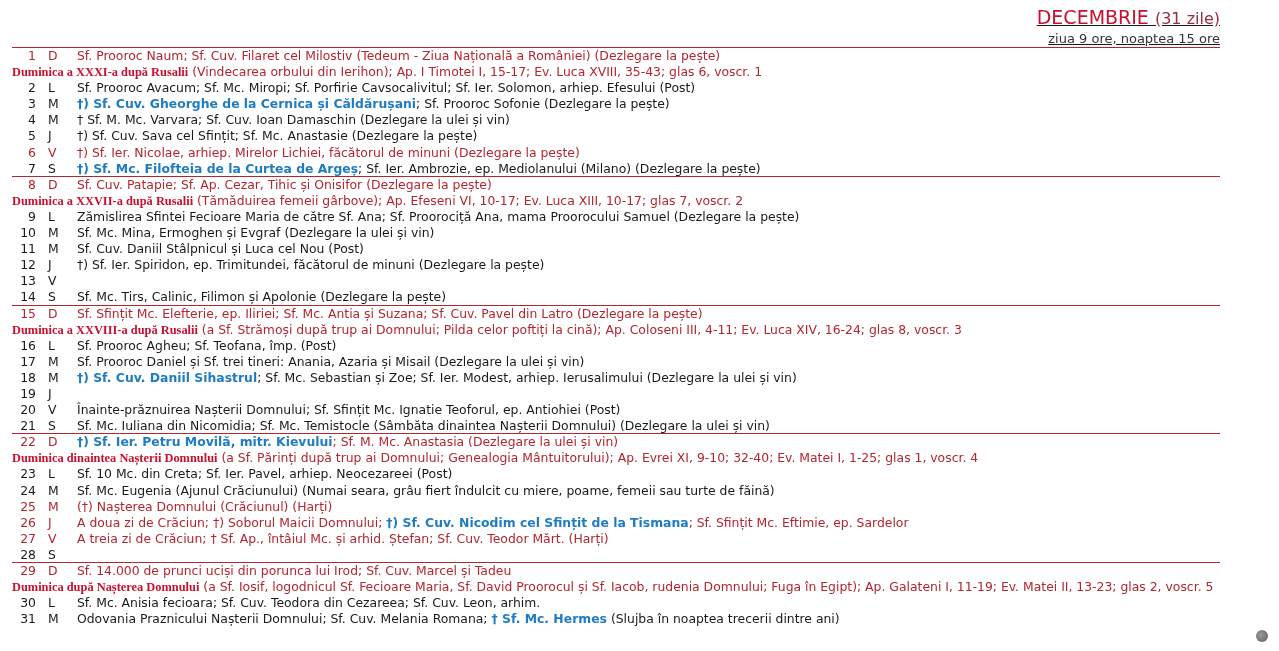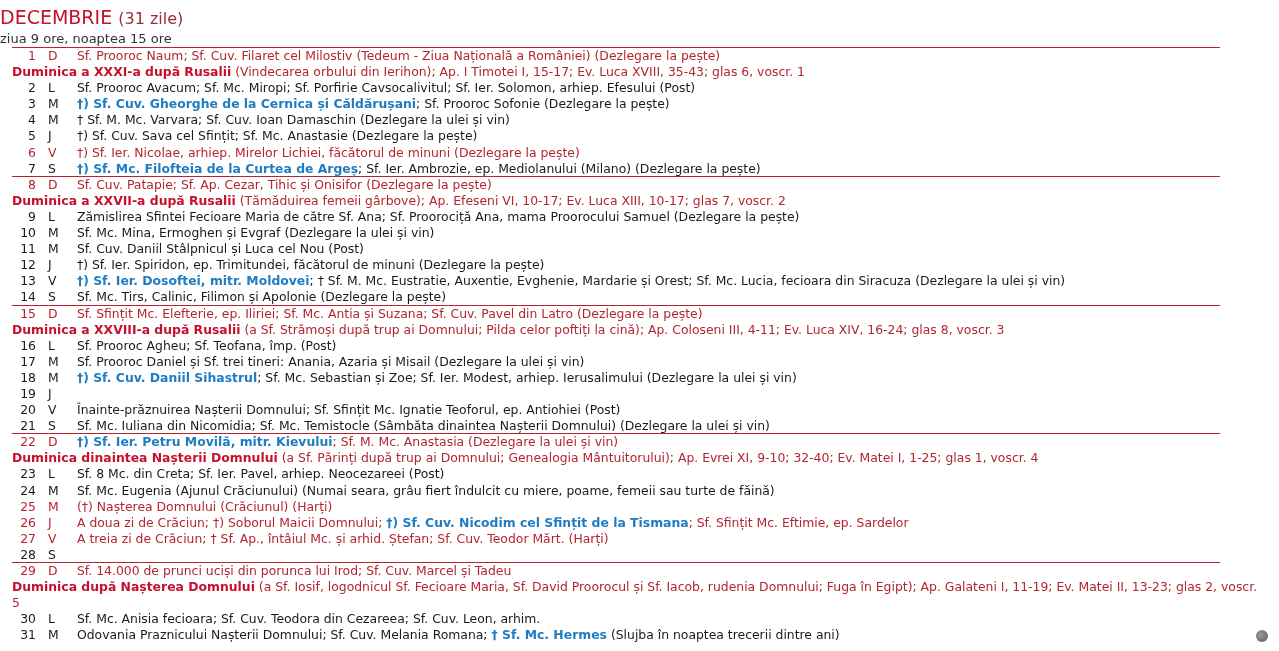--- a/index.html
+++ b/index.html
@@ -1,35 +1,35 @@
 <!DOCTYPE html>
 <html><head>
 <meta charset="utf-8">
 <style>
   html, body { margin: 0; padding: 0; background: #ffffff; }
   body {
     width: 1279px; height: 651px; overflow: hidden; position: relative;
     font-family: "DejaVu Sans", sans-serif; font-size: 12.4px; color: #1a1a1a;
   }
-  .header { text-align: left; width: 1220px; }
+  .header { text-align: right; width: 1220px; text-decoration: underline; }
   .title { margin-top: 6px; line-height: 22px; font-size: 19px; color: #c8102e; }
   .title .days { font-size: 16px; color: #9b2d3a; }
   .subtitle { font-size: 13px; line-height: 18px; color: #333; }
   .sep { position: absolute; left: 12px; width: 1208px; height: 1px; background: #b3262f; }
   .calendar { position: absolute; left: 0; top: 48px; width: 1279px; }
   .row { display: flex; height: 16.1px; line-height: 16.1px; white-space: nowrap; }
   .row .num { width: 36px; text-align: right; flex: none; }
   .row .dow { width: 41px; padding-left: 12px; box-sizing: border-box; flex: none; }
   .row .txt { flex: none; }
   .red { color: #b3262f; }
   .blk { color: #1a1a1a; }
   .blue { color: #1f7cc2; font-weight: bold; text-align: right; }
   .note { }
   .sunday-title { padding-left: 12px; color: #b3262f; line-height: 16.1px; white-space: nowrap; }
-  .sunday-title b { color: #c8102e; }
+  .sunday-title b { color: #c8102e; font-family: Liberation Serif, serif; }
   .sunday-wrap { white-space: normal; width: 1255px; }
   .scroll-dot {
     position: absolute; left: 1256px; top: 630px; width: 12px; height: 12px;
     border-radius: 50%; background: radial-gradient(circle at 40% 40%, #9a9a9a, #5d5d5d);
   }
 </style>
 </head>
 <body>
 
 <div class="header">
@@ -99,21 +99,20 @@
       <span class="txt"><span>Sf. Cuv. Daniil Stâlpnicul și Luca cel Nou </span><span class="note">(Post)</span></span>
     </div>
     <div class="row blk">
       <span class="num">12</span>
       <span class="dow">J</span>
       <span class="txt"><span>†) Sf. Ier. Spiridon, ep. Trimitundei, făcătorul de minuni </span><span class="note">(Dezlegare la pește)</span></span>
     </div>
     <div class="row blk">
       <span class="num">13</span>
       <span class="dow">V</span>
-      <span class="txt"><span class="blue">†) Sf. Ier. Dosoftei, mitr. Moldovei</span><span>; † Sf. M. Mc. Eustratie, Auxentie, Evghenie, Mardarie și Orest; Sf. Mc. Lucia, fecioara din Siracuza </span><span class="note">(Dezlegare la ulei și vin)</span></span>
     </div>
     <div class="row blk">
       <span class="num">14</span>
       <span class="dow">S</span>
       <span class="txt"><span>Sf. Mc. Tirs, Calinic, Filimon și Apolonie </span><span class="note">(Dezlegare la pește)</span></span>
     </div>
     <div class="row red">
       <span class="num">15</span>
       <span class="dow">D</span>
       <span class="txt"><span>Sf. Sfințit Mc. Elefterie, ep. Iliriei; Sf. Mc. Antia și Suzana; Sf. Cuv. Pavel din Latro </span><span class="note">(Dezlegare la pește)</span></span>
@@ -150,21 +149,21 @@
     </div>
     <div class="row red">
       <span class="num">22</span>
       <span class="dow">D</span>
       <span class="txt"><span class="blue">†) Sf. Ier. Petru Movilă, mitr. Kievului</span><span>; Sf. M. Mc. Anastasia </span><span class="note">(Dezlegare la ulei și vin)</span></span>
     </div>
     <div class="sunday-title"><b>Duminica dinaintea Nașterii Domnului</b><span> (a Sf. Părinți după trup ai Domnului; Genealogia Mântuitorului); Ap. Evrei XI, 9-10; 32-40; Ev. Matei I, 1-25; glas 1, voscr. 4</span></div>
     <div class="row blk">
       <span class="num">23</span>
       <span class="dow">L</span>
-      <span class="txt"><span>Sf. 8 Mc. din Creta; Sf. Ier. Pavel, arhiep. Neocezareei </span><span class="note">(Post)</span></span>
+      <span class="txt"><span>Sf. 10 Mc. din Creta; Sf. Ier. Pavel, arhiep. Neocezareei </span><span class="note">(Post)</span></span>
     </div>
     <div class="row blk">
       <span class="num">24</span>
       <span class="dow">M</span>
       <span class="txt"><span>Sf. Mc. Eugenia </span><span class="note">(Ajunul Crăciunului) (Numai seara, grâu fiert îndulcit cu miere, poame, femeii sau turte de făină)</span></span>
     </div>
     <div class="row red">
       <span class="num">25</span>
       <span class="dow">M</span>
       <span class="txt"><span>(†) Nașterea Domnului (Crăciunul) </span><span class="note">(Harți)</span></span>

